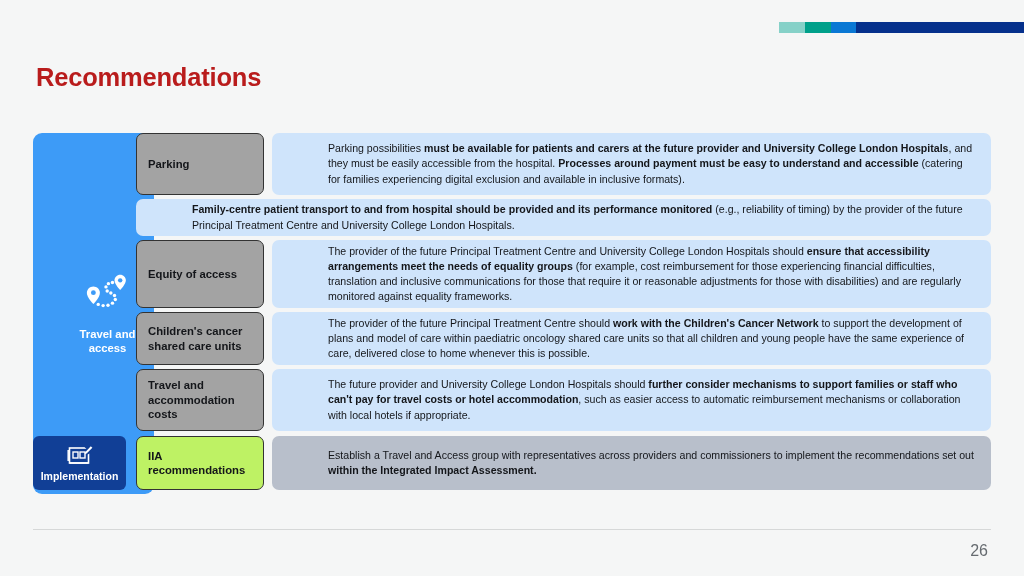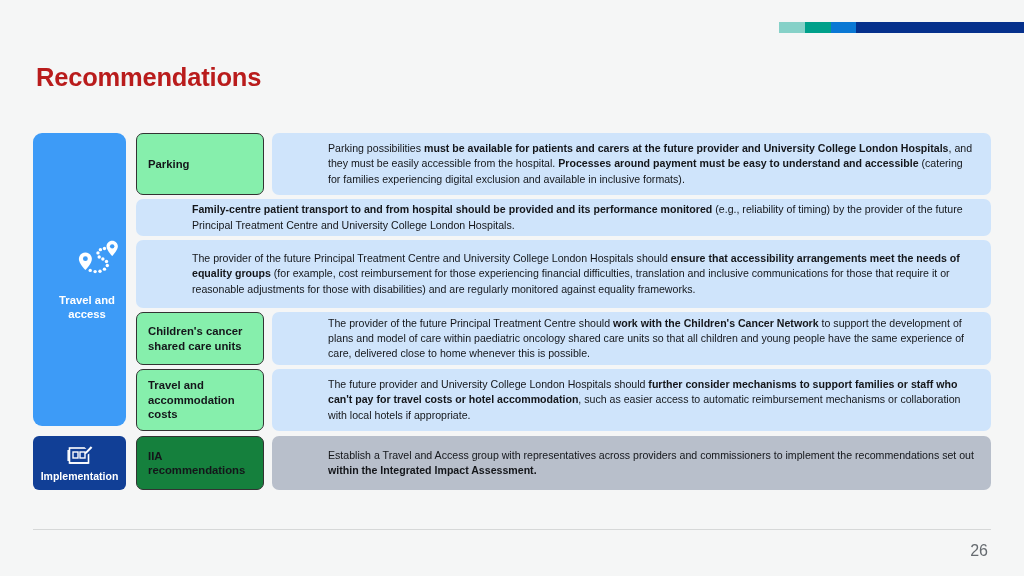--- a/index.html
+++ b/index.html
@@ -50,27 +50,28 @@
     width: 958px;
     height: 357px;
   }
 
   
   .rail {
     position: absolute;
     left: 0;
     top: 0;
     width: 93px;
-    height: 293px;
+    height: 361px;
     background: #3d9bf7;
     border-radius: 9px;
     display: flex;
     flex-direction: column;
-    align-items: flex-end;
+    align-items: center;
     justify-content: center;
+    padding-left: 28px;
   }
   .rail-icon {
     width: 52px;
     height: 40px;
     margin-bottom: 14px;
   }
   .rail-label {
     color: #ffffff;
     font-size: 11.3px;
     font-weight: bold;
@@ -114,33 +115,33 @@
     left: 0;
     right: 0;
     display: flex;
     gap: 8px;
   }
   .chip {
     width: 128px;
     flex: 0 0 128px;
     border: 1.2px solid #333333;
     border-radius: 7px;
-    background: #86efac;
+    background: #a3a3a3;
     display: flex;
     align-items: center;
     box-sizing: border-box;
     padding: 0 11px;
   }
   .chip-label {
     font-size: 11.3px;
     font-weight: bold;
     color: #14161a;
     line-height: 14.5px;
   }
-  .chip.gray { background: #15803d; }
+  .chip.gray { background: #bef264; }
 
   .body-box {
     flex: 1;
     background: #cfe4fb;
     border-radius: 7px;
     box-sizing: border-box;
     padding: 9px 13px 9px 12px;
     display: flex;
     align-items: center;
   }
@@ -246,20 +247,23 @@
       </div>
     </div>
 
     <div class="row row-2">
       <div class="body-box">
         <div class="body-text"><b>Family-centre patient transport to and from hospital should be provided and its performance monitored</b><span> (e.g., reliability of timing) by the provider of the future Principal Treatment Centre and University College London Hospitals.</span></div>
       </div>
     </div>
 
     <div class="row row-3">
+      <div class="chip">
+        <span class="chip-label">Equity of access</span>
+      </div>
       <div class="body-box">
         <div class="body-text"><span>The provider of the future Principal Treatment Centre and University College London Hospitals should </span><b>ensure that accessibility arrangements meet the needs of equality groups</b><span> (for example, cost reimbursement for those experiencing financial difficulties, translation and inclusive communications for those that require it or reasonable adjustments for those with disabilities) and are regularly monitored against equality frameworks.</span></div>
       </div>
     </div>
 
     <div class="row row-4">
       <div class="chip">
         <span class="chip-label">Children's cancer shared care units</span>
       </div>
       <div class="body-box">

